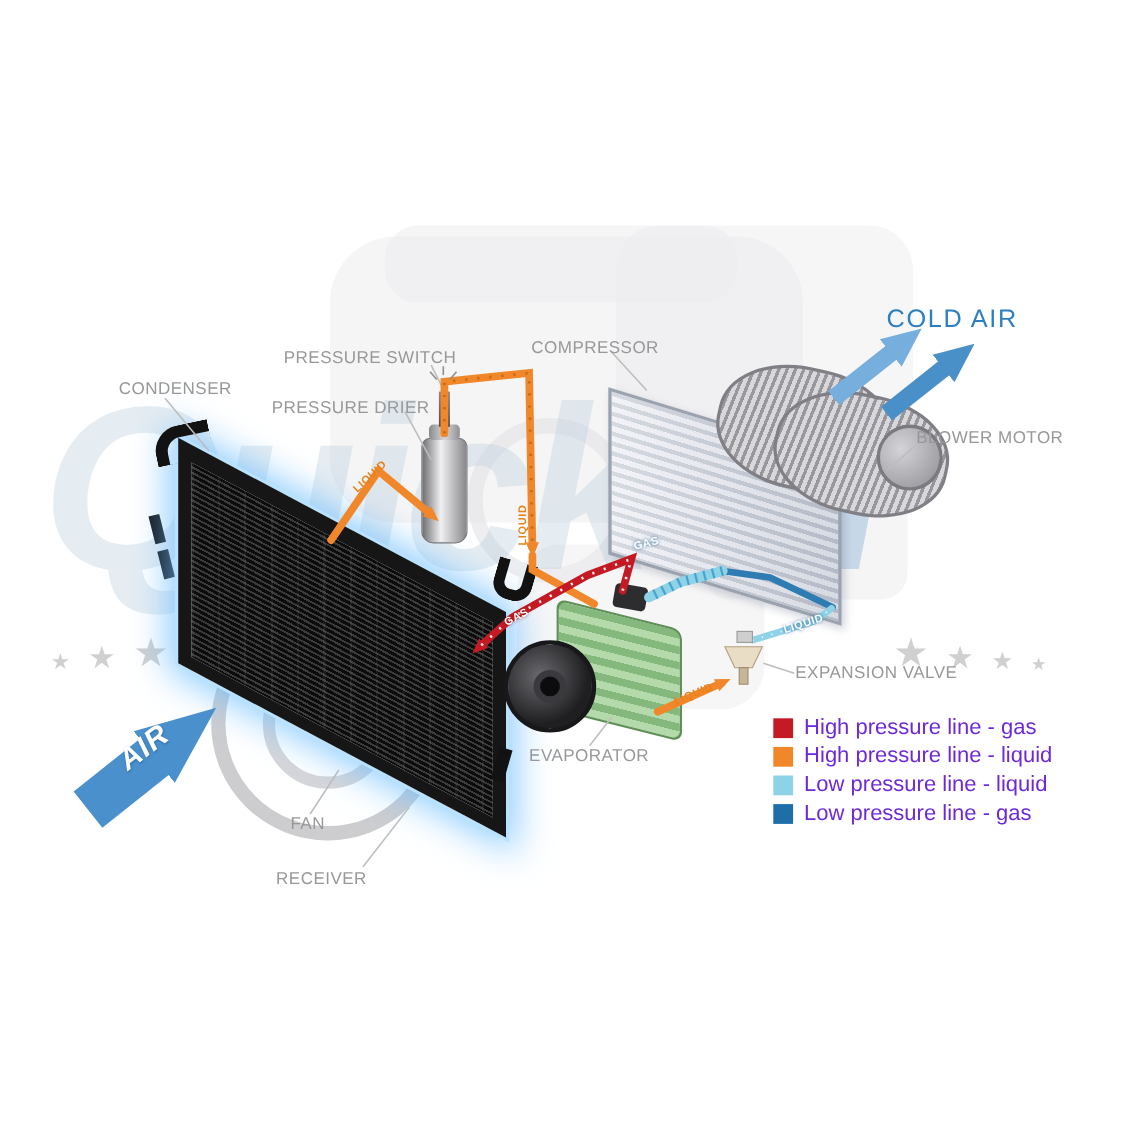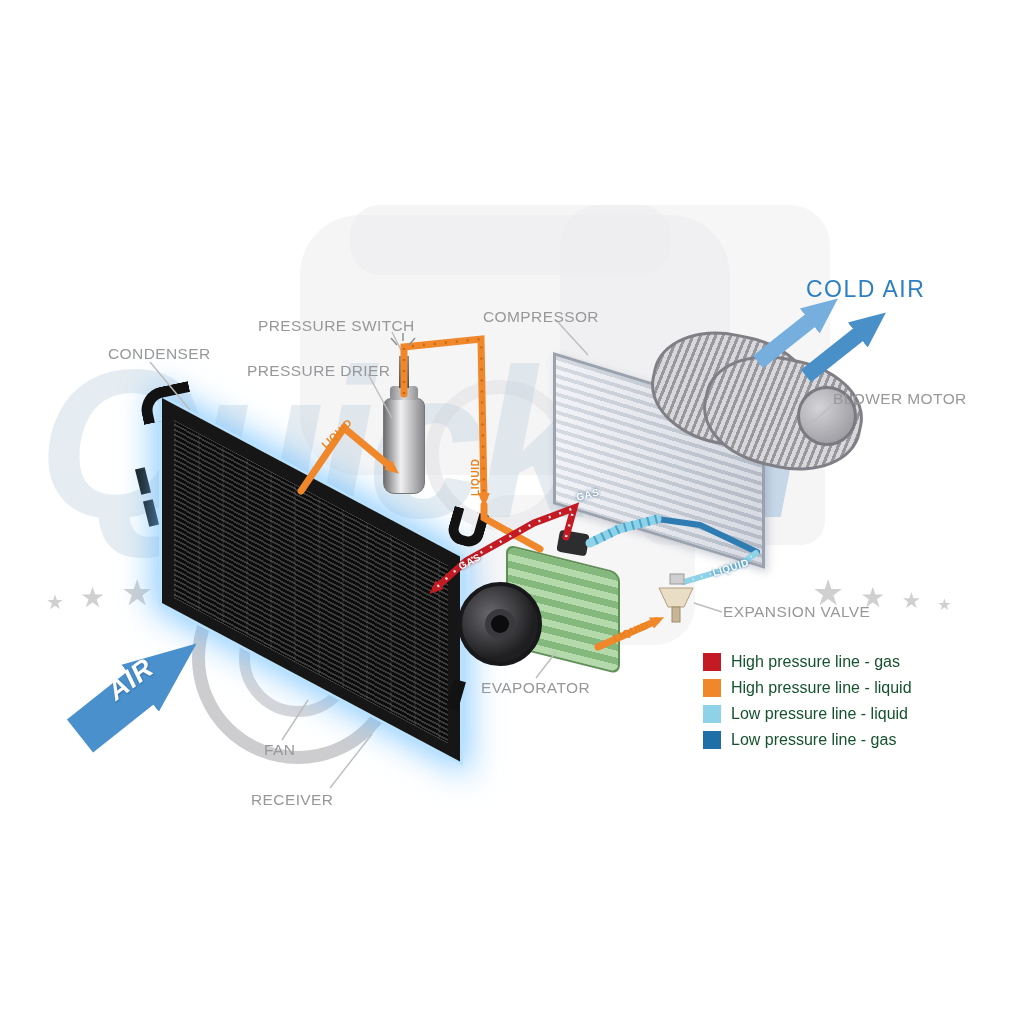--- a/index.html
+++ b/index.html
@@ -94,21 +94,21 @@
   .plabel.whitered{color:#fff;text-shadow:0 0 3px rgba(140,20,25,.95)}
   .coldair{position:absolute;left:806px;top:276px;font-size:23px;font-weight:normal;color:#2b7fc2;
            letter-spacing:1.5px;z-index:6;white-space:nowrap}
   .airtext{position:absolute;left:106px;top:664px;font-size:27px;font-weight:bold;font-style:italic;color:#fff;
            transform:rotate(-37deg);z-index:6;letter-spacing:1px;text-shadow:0 1px 2px rgba(20,70,120,.55)}
 
   
   .legend{position:absolute;left:703px;top:652px;z-index:6}
   .legend-row{display:flex;align-items:center;gap:10px;height:19px;margin-bottom:7px}
   .swatch{width:18px;height:18px;flex:none}
-  .legend-label{font-size:16px;color:#14532d;white-space:nowrap}
+  .legend-label{font-size:20px;color:#6d28d9;white-space:nowrap}
 </style>
 </head>
 <body>
 
 <div class="canvas">
 
   <div>
     <div class="ghost g1"></div>
     <div class="ghost g7"></div>
     <div class="ghost g2"></div>

